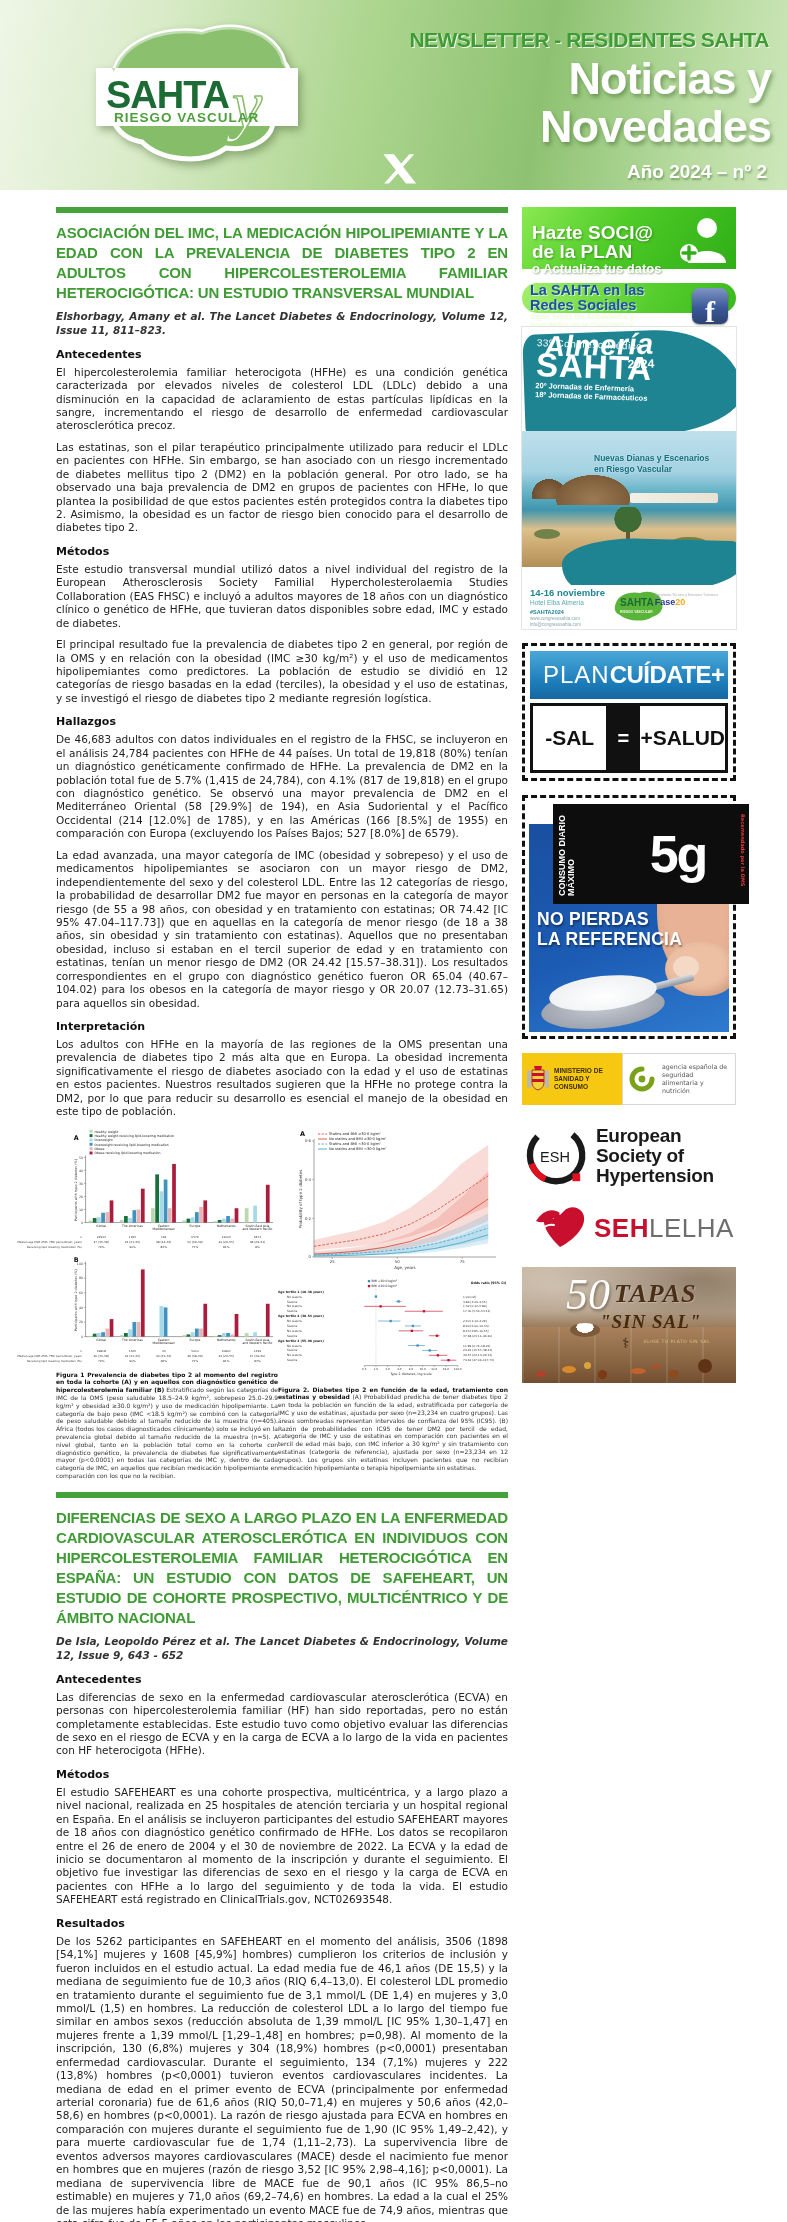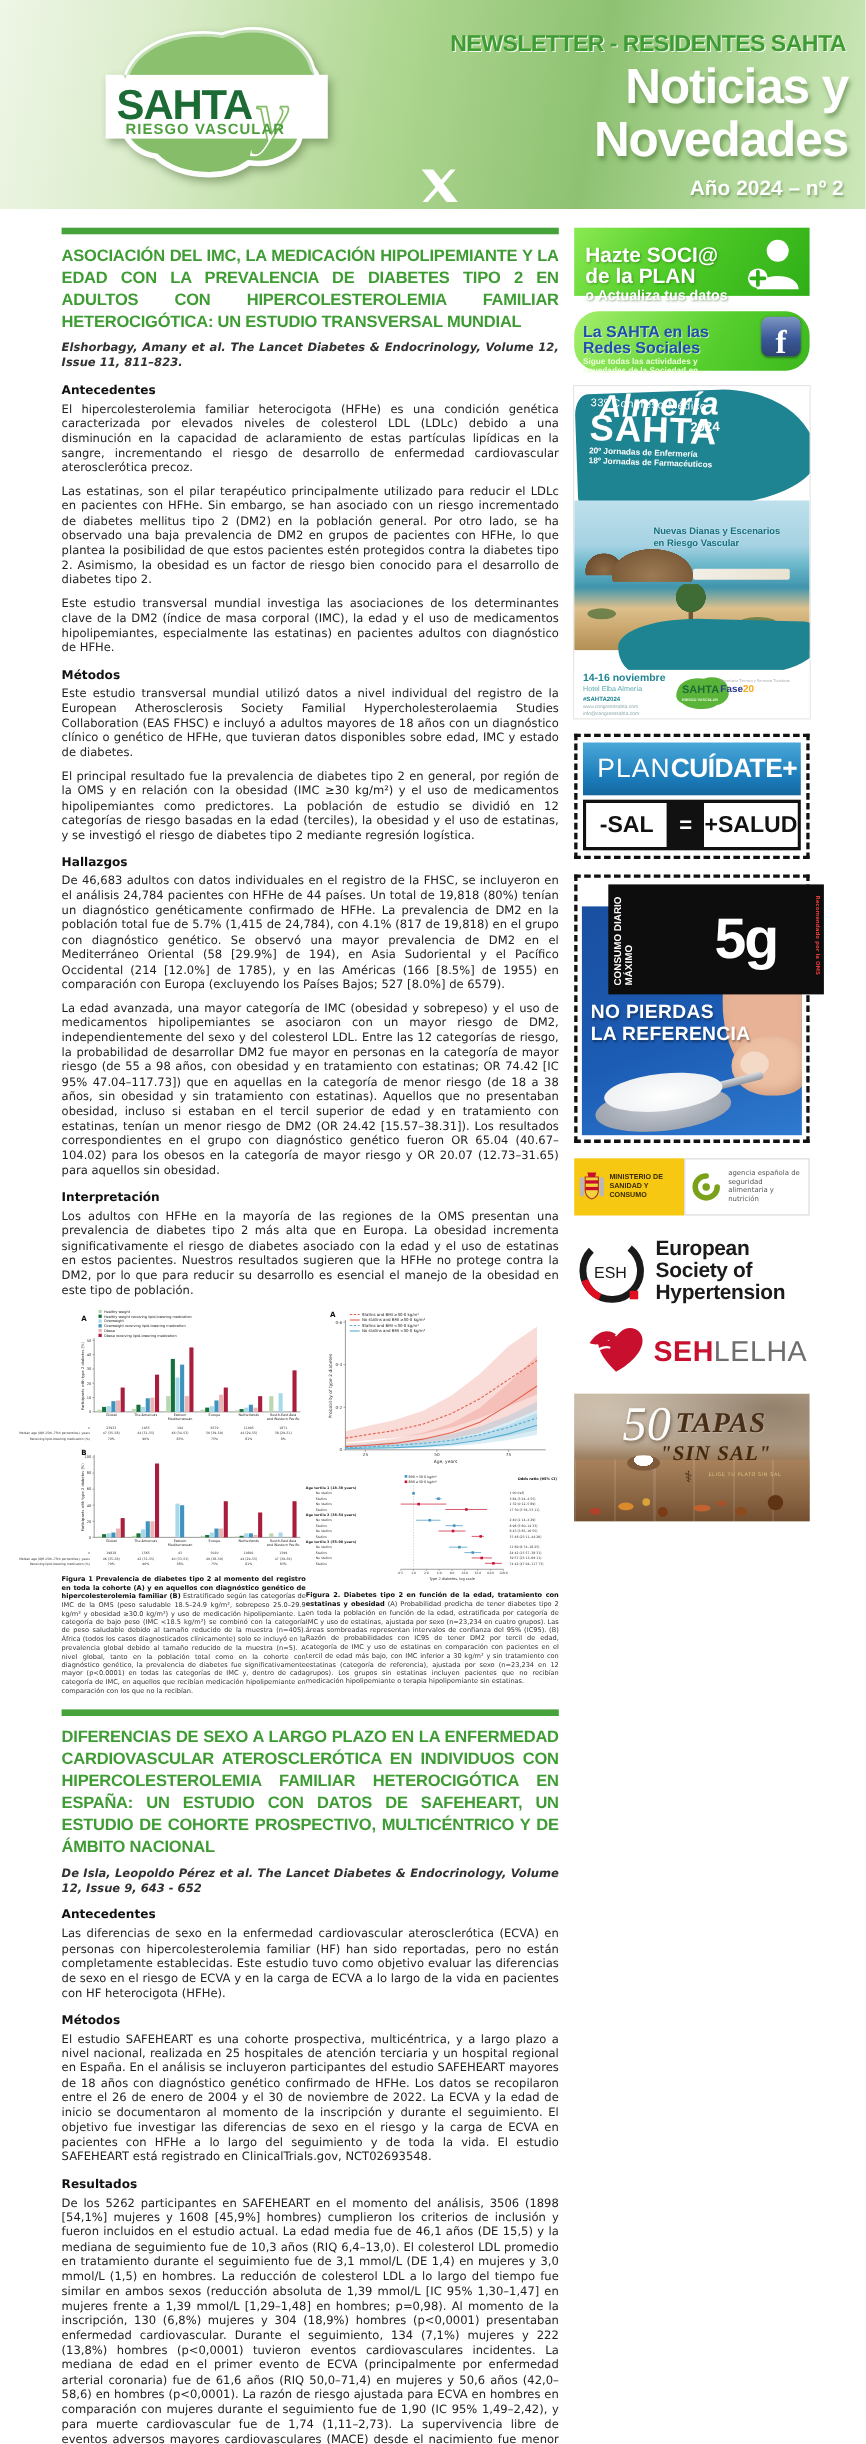--- a/index.html
+++ b/index.html
@@ -30,21 +30,21 @@
   .figures{display:grid;grid-template-columns:222px 230px;margin-top:6px;margin-bottom:12px;}
   .figcap{font-size:6px;line-height:1.3;text-align:justify;color:#333;margin-top:6px;}
   .figcap b{color:#111;}
   .fig2wrap{display:flex;flex-direction:column;align-items:flex-end;}
 
   
   .join{position:relative;height:62px;background:linear-gradient(125deg,#8ae951 0%,#4ecb27 45%,#2fae17 100%);color:#fff;padding:16px 10px;box-sizing:border-box;font-family:"Liberation Sans",sans-serif;cursor:pointer;}
   .join .j1{font-weight:bold;font-size:19px;line-height:1.02;text-shadow:1px 1px 2px rgba(30,90,10,.5);}
   .join .j3{font-weight:bold;font-size:13px;line-height:1.1;text-shadow:1px 1px 2px rgba(30,90,10,.5);}
   .join .person{position:absolute;right:10px;top:8px;width:46px;height:48px;}
-  .social{position:relative;height:54px;background:linear-gradient(120deg,#a5ef6d 0%,#55ce2d 60%,#3cb81d 100%);padding:12px 8px;box-sizing:border-box;font-family:"Liberation Sans",sans-serif;border-radius:22px;}
+  .social{position:relative;height:30px;background:linear-gradient(120deg,#a5ef6d 0%,#55ce2d 60%,#3cb81d 100%);padding:0 8px;box-sizing:border-box;font-family:"Liberation Sans",sans-serif;border-radius:22px;}
   .social .s1{font-weight:bold;font-size:14.5px;line-height:1.02;color:#1e50a8;text-shadow:1px 1px 0 rgba(255,255,255,.6);}
   .social .s2{font-size:7.5px;line-height:1.15;color:#edffd8;font-weight:bold;}
   .fb{position:absolute;right:8px;top:5px;width:36px;height:36px;border-radius:7px;background:linear-gradient(180deg,#7f95c4 0%,#3b5998 55%,#2d4373 100%);box-shadow:0 1px 2px rgba(0,0,0,.4);display:flex;align-items:flex-end;justify-content:center;cursor:pointer;}
   .fb span{color:#fff;font-family:"Liberation Serif",serif;font-weight:bold;font-size:30px;line-height:.85;}
 
   
   .poster{position:relative;height:302px;background:#fff;box-shadow:0 0 0 1px #e4e4e4;overflow:hidden;font-family:"Liberation Sans",sans-serif;}
   .p-top{position:absolute;top:4px;left:2px;right:-6px;height:106px;background:#1f8492;border-radius:14px 46% 55% 10px/22px 70% 45% 14px;transform:rotate(-2deg);}
   .p-top-in{position:absolute;top:12px;left:14px;color:#fff;transform:rotate(2deg);}
   .p-kick{font-size:10px;letter-spacing:.5px;}
@@ -70,21 +70,21 @@
   .p-fase{position:absolute;right:18px;top:8px;font-size:7px;color:#999;text-align:left;line-height:1.2;}
   .p-fase b{color:#2b3a8c;font-size:9px;} .p-fase b i{color:#f7a81b;font-style:normal;}
   .p-fase .tiny{font-size:3.5px;color:#aaa;display:block;}
 
   
   .plan{border:3px dashed #111;background:#fff;padding:5px;box-sizing:border-box;}
   .plan-top{background:linear-gradient(180deg,#4aa8d8 0%,#1a7ab8 70%,#15689e 100%);text-align:center;padding:10px 13px;font-family:"Liberation Sans",sans-serif;color:#fff;}
   .plan-top .pl{font-weight:300;font-size:24px;letter-spacing:1px;}
   .plan-top .pb{font-weight:bold;font-size:24px;letter-spacing:-.5px;}
   .plan-eq{display:flex;align-items:stretch;border:3px solid #111;margin-top:4px;font-family:"Liberation Sans",sans-serif;}
-  .plan-eq .cell{flex:1;text-align:center;font-weight:bold;font-size:21px;color:#111;padding:8px 0;background:#fff;}
+  .plan-eq .cell{flex:1;text-align:center;font-weight:bold;font-size:21px;color:#111;padding:20px 0;background:#fff;}
   .plan-eq .eqm{width:34px;background:#111;color:#fff;display:flex;align-items:center;justify-content:center;font-weight:bold;font-size:20px;}
 
   
   .salt{border:3px dashed #111;background:#fff;padding:4px;box-sizing:border-box;position:relative;height:244px;}
   .salt-blue{position:absolute;left:4px;right:4px;top:26px;bottom:4px;background:linear-gradient(160deg,#1a4fa0 0%,#1c5cb4 55%,#2f7ad0 100%);overflow:hidden;}
   .salt-black{position:absolute;left:28px;top:6px;width:152px;height:100px;background:#0d0d0d;z-index:3;display:flex;align-items:center;justify-content:center;padding-left:44px;}
   .salt-vert{position:absolute;left:5px;top:8px;bottom:8px;writing-mode:vertical-rl;transform:rotate(180deg);color:#fff;font-family:"Liberation Sans",sans-serif;font-weight:bold;font-size:9px;line-height:1.05;}
   .salt-5g{color:#fff;font-family:"Liberation Sans",sans-serif;font-weight:bold;font-size:52px;letter-spacing:-2px;margin-left:10px;}
   .salt-vert2{position:absolute;right:3px;top:10px;writing-mode:vertical-rl;color:#e23b3b;font-size:5px;font-weight:bold;}
   .salt-msg{position:absolute;left:12px;top:112px;z-index:3;color:#fff;font-family:"Liberation Sans",sans-serif;font-weight:bold;font-size:17.5px;line-height:1.12;letter-spacing:.3px;text-shadow:1px 2px 2px rgba(0,0,0,.4);}
@@ -150,21 +150,20 @@
     <div class="leftcol">
 
       <div>
         <div class="divbar"></div>
         <h1 class="art-title">ASOCIACIÓN DEL IMC, LA MEDICACIÓN HIPOLIPEMIANTE Y LA EDAD CON LA PREVALENCIA DE DIABETES TIPO 2 EN ADULTOS CON HIPERCOLESTEROLEMIA FAMILIAR HETEROCIGÓTICA: UN ESTUDIO TRANSVERSAL MUNDIAL</h1>
         <p class="art-ref">Elshorbagy, Amany et al. The Lancet Diabetes &amp; Endocrinology, Volume 12, Issue 11, 811–823.</p>
 
         <h2 class="sec-h">Antecedentes</h2>
         <p class="body">El hipercolesterolemia familiar heterocigota (HFHe) es una condición genética caracterizada por elevados niveles de colesterol LDL (LDLc) debido a una disminución en la capacidad de aclaramiento de estas partículas lipídicas en la sangre, incrementando el riesgo de desarrollo de enfermedad cardiovascular aterosclerótica precoz.</p>
         <p class="body">Las estatinas, son el pilar terapéutico principalmente utilizado para reducir el LDLc en pacientes con HFHe. Sin embargo, se han asociado con un riesgo incrementado de diabetes mellitus tipo 2 (DM2) en la población general. Por otro lado, se ha observado una baja prevalencia de DM2 en grupos de pacientes con HFHe, lo que plantea la posibilidad de que estos pacientes estén protegidos contra la diabetes tipo 2. Asimismo, la obesidad es un factor de riesgo bien conocido para el desarrollo de diabetes tipo 2.</p>
-        <p class="body">Este estudio transversal mundial investiga las asociaciones de los determinantes clave de la DM2 (índice de masa corporal (IMC), la edad y el uso de medicamentos hipolipemiantes, especialmente las estatinas) en pacientes adultos con diagnóstico de HFHe.</p>
 
         <h2 class="sec-h">Métodos</h2>
         <p class="body">Este estudio transversal mundial utilizó datos a nivel individual del registro de la European Atherosclerosis Society Familial Hypercholesterolaemia Studies Collaboration (EAS FHSC) e incluyó a adultos mayores de 18 años con un diagnóstico clínico o genético de HFHe, que tuvieran datos disponibles sobre edad, IMC y estado de diabetes.</p>
         <p class="body">El principal resultado fue la prevalencia de diabetes tipo 2 en general, por región de la OMS y en relación con la obesidad (IMC ≥30 kg/m²) y el uso de medicamentos hipolipemiantes como predictores. La población de estudio se dividió en 12 categorías de riesgo basadas en la edad (terciles), la obesidad y el uso de estatinas, y se investigó el riesgo de diabetes tipo 2 mediante regresión logística.</p>
 
         <h2 class="sec-h">Hallazgos</h2>
         <p class="body">De 46,683 adultos con datos individuales en el registro de la FHSC, se incluyeron en el análisis 24,784 pacientes con HFHe de 44 países. Un total de 19,818 (80%) tenían un diagnóstico genéticamente confirmado de HFHe. La prevalencia de DM2 en la población total fue de 5.7% (1,415 de 24,784), con 4.1% (817 de 19,818) en el grupo con diagnóstico genético. Se observó una mayor prevalencia de DM2 en el Mediterráneo Oriental (58 [29.9%] de 194), en Asia Sudoriental y el Pacífico Occidental (214 [12.0%] de 1785), y en las Américas (166 [8.5%] de 1955) en comparación con Europa (excluyendo los Países Bajos; 527 [8.0%] de 6579).</p>
         <p class="body">La edad avanzada, una mayor categoría de IMC (obesidad y sobrepeso) y el uso de medicamentos hipolipemiantes se asociaron con un mayor riesgo de DM2, independientemente del sexo y del colesterol LDL. Entre las 12 categorías de riesgo, la probabilidad de desarrollar DM2 fue mayor en personas en la categoría de mayor riesgo (de 55 a 98 años, con obesidad y en tratamiento con estatinas; OR 74.42 [IC 95% 47.04–117.73]) que en aquellas en la categoría de menor riesgo (de 18 a 38 años, sin obesidad y sin tratamiento con estatinas). Aquellos que no presentaban obesidad, incluso si estaban en el tercil superior de edad y en tratamiento con estatinas, tenían un menor riesgo de DM2 (OR 24.42 [15.57–38.31]). Los resultados correspondientes en el grupo con diagnóstico genético fueron OR 65.04 (40.67–104.02) para los obesos en la categoría de mayor riesgo y OR 20.07 (12.73–31.65) para aquellos sin obesidad.</p>
 
         <h2 class="sec-h">Interpretación</h2>

